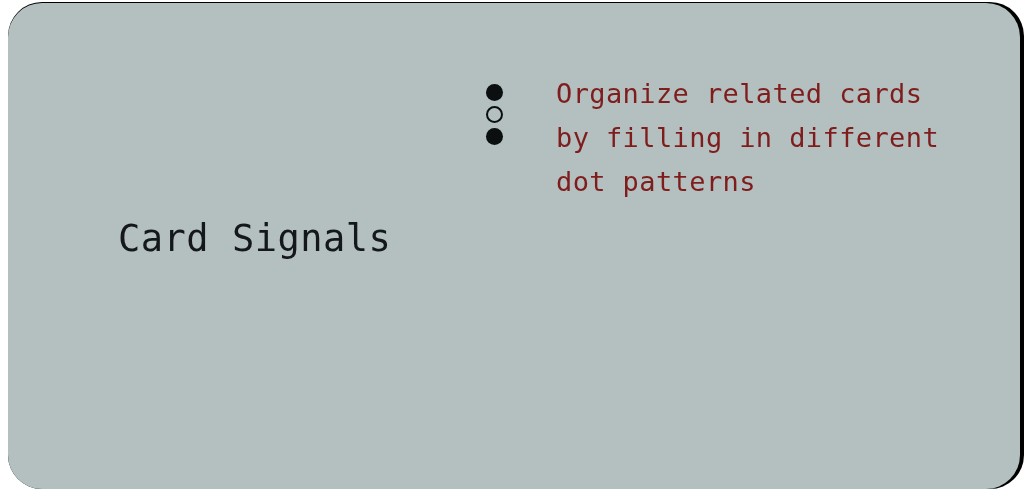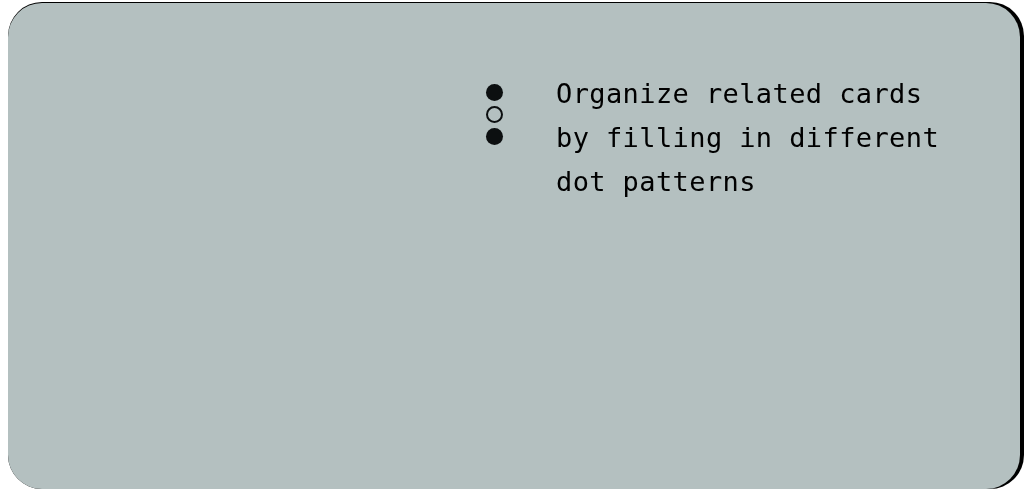--- a/index.html
+++ b/index.html
@@ -92,34 +92,35 @@
   .dot.hollow {
     background: transparent;
     border: 2px solid #0c0f10;
   }
 
   .signal-text {
     flex: 1 1 auto;
     font-size: 27px;
     line-height: 44px;
     letter-spacing: 0.4px;
-    color: #000000;
+    color: #7f1d1d;
     white-space: pre-line;
     padding-top: 1px;
   }
 </style>
 </head>
 <body>
 
 <div class="screen">
 
   <div class="page-backdrop"></div>
 
   <div class="card">
 
+    <div class="card-title">Card Signals</div>
 
     <div class="signals-column">
 
       <div class="signal-group">
         <div class="dot-stack">
           <div class="dot filled"></div>
           <div class="dot hollow"></div>
           <div class="dot filled"></div>
         </div>
         <div class="signal-text">Organize related cards

